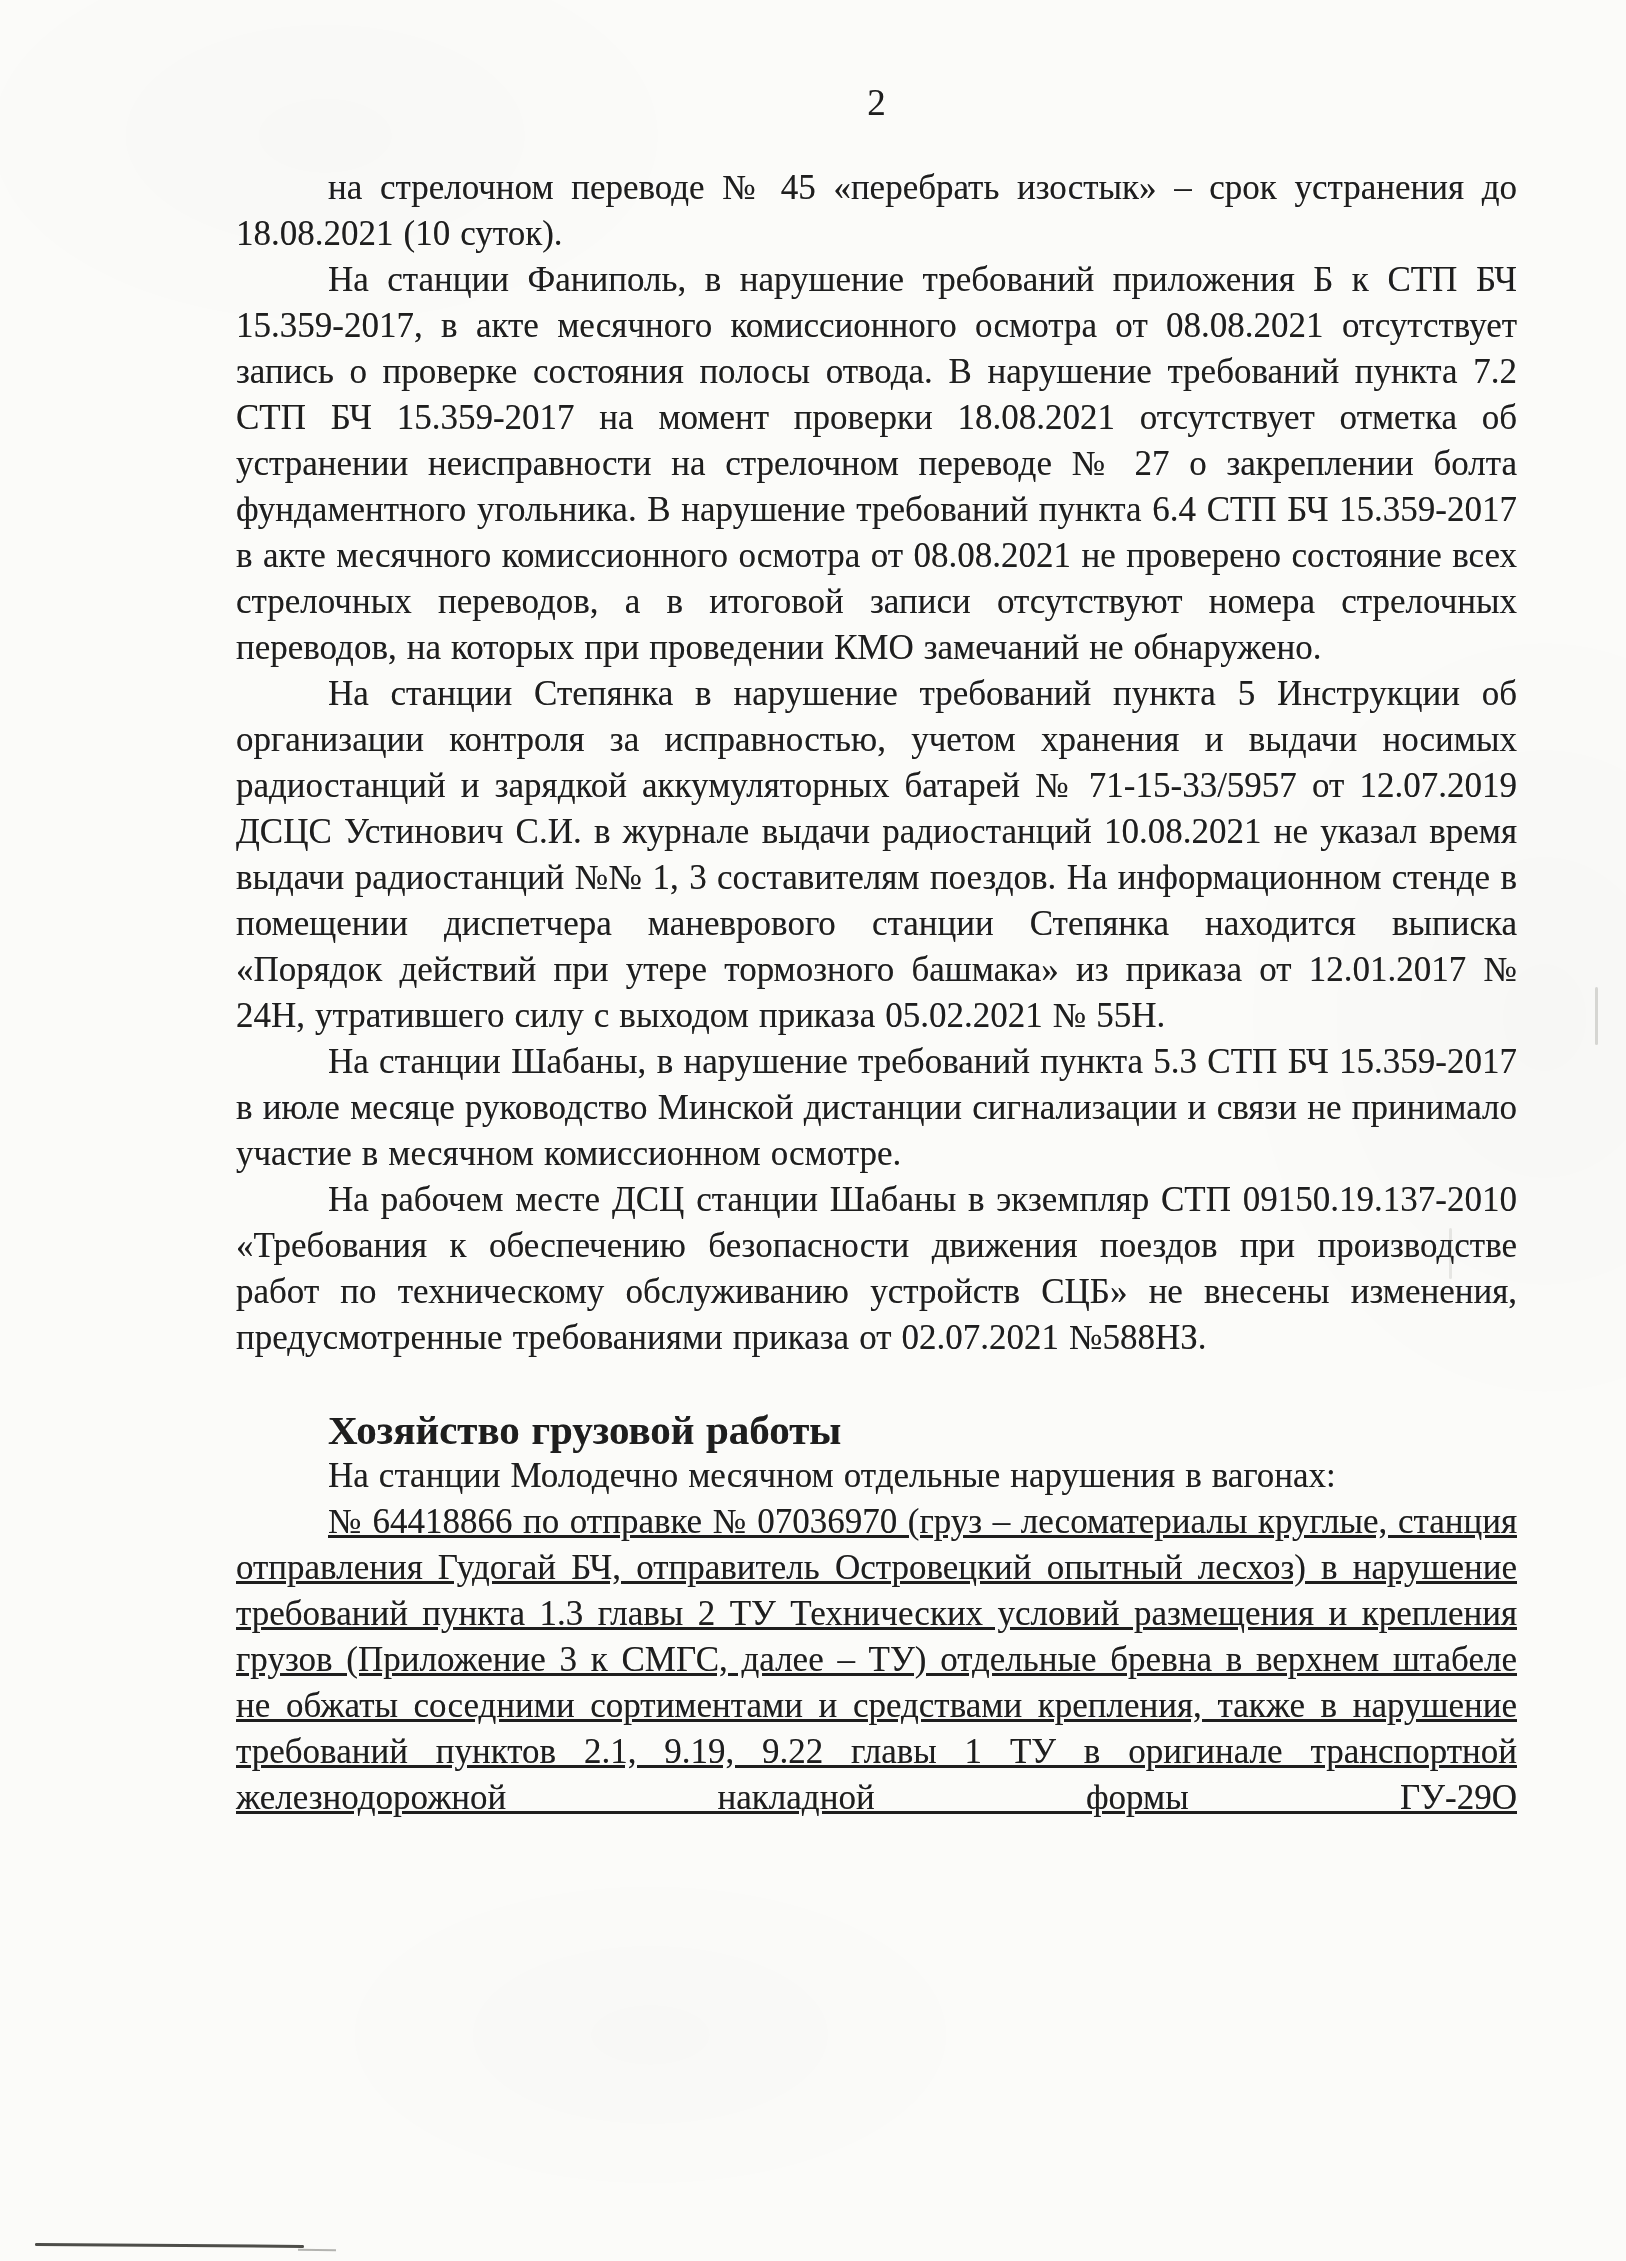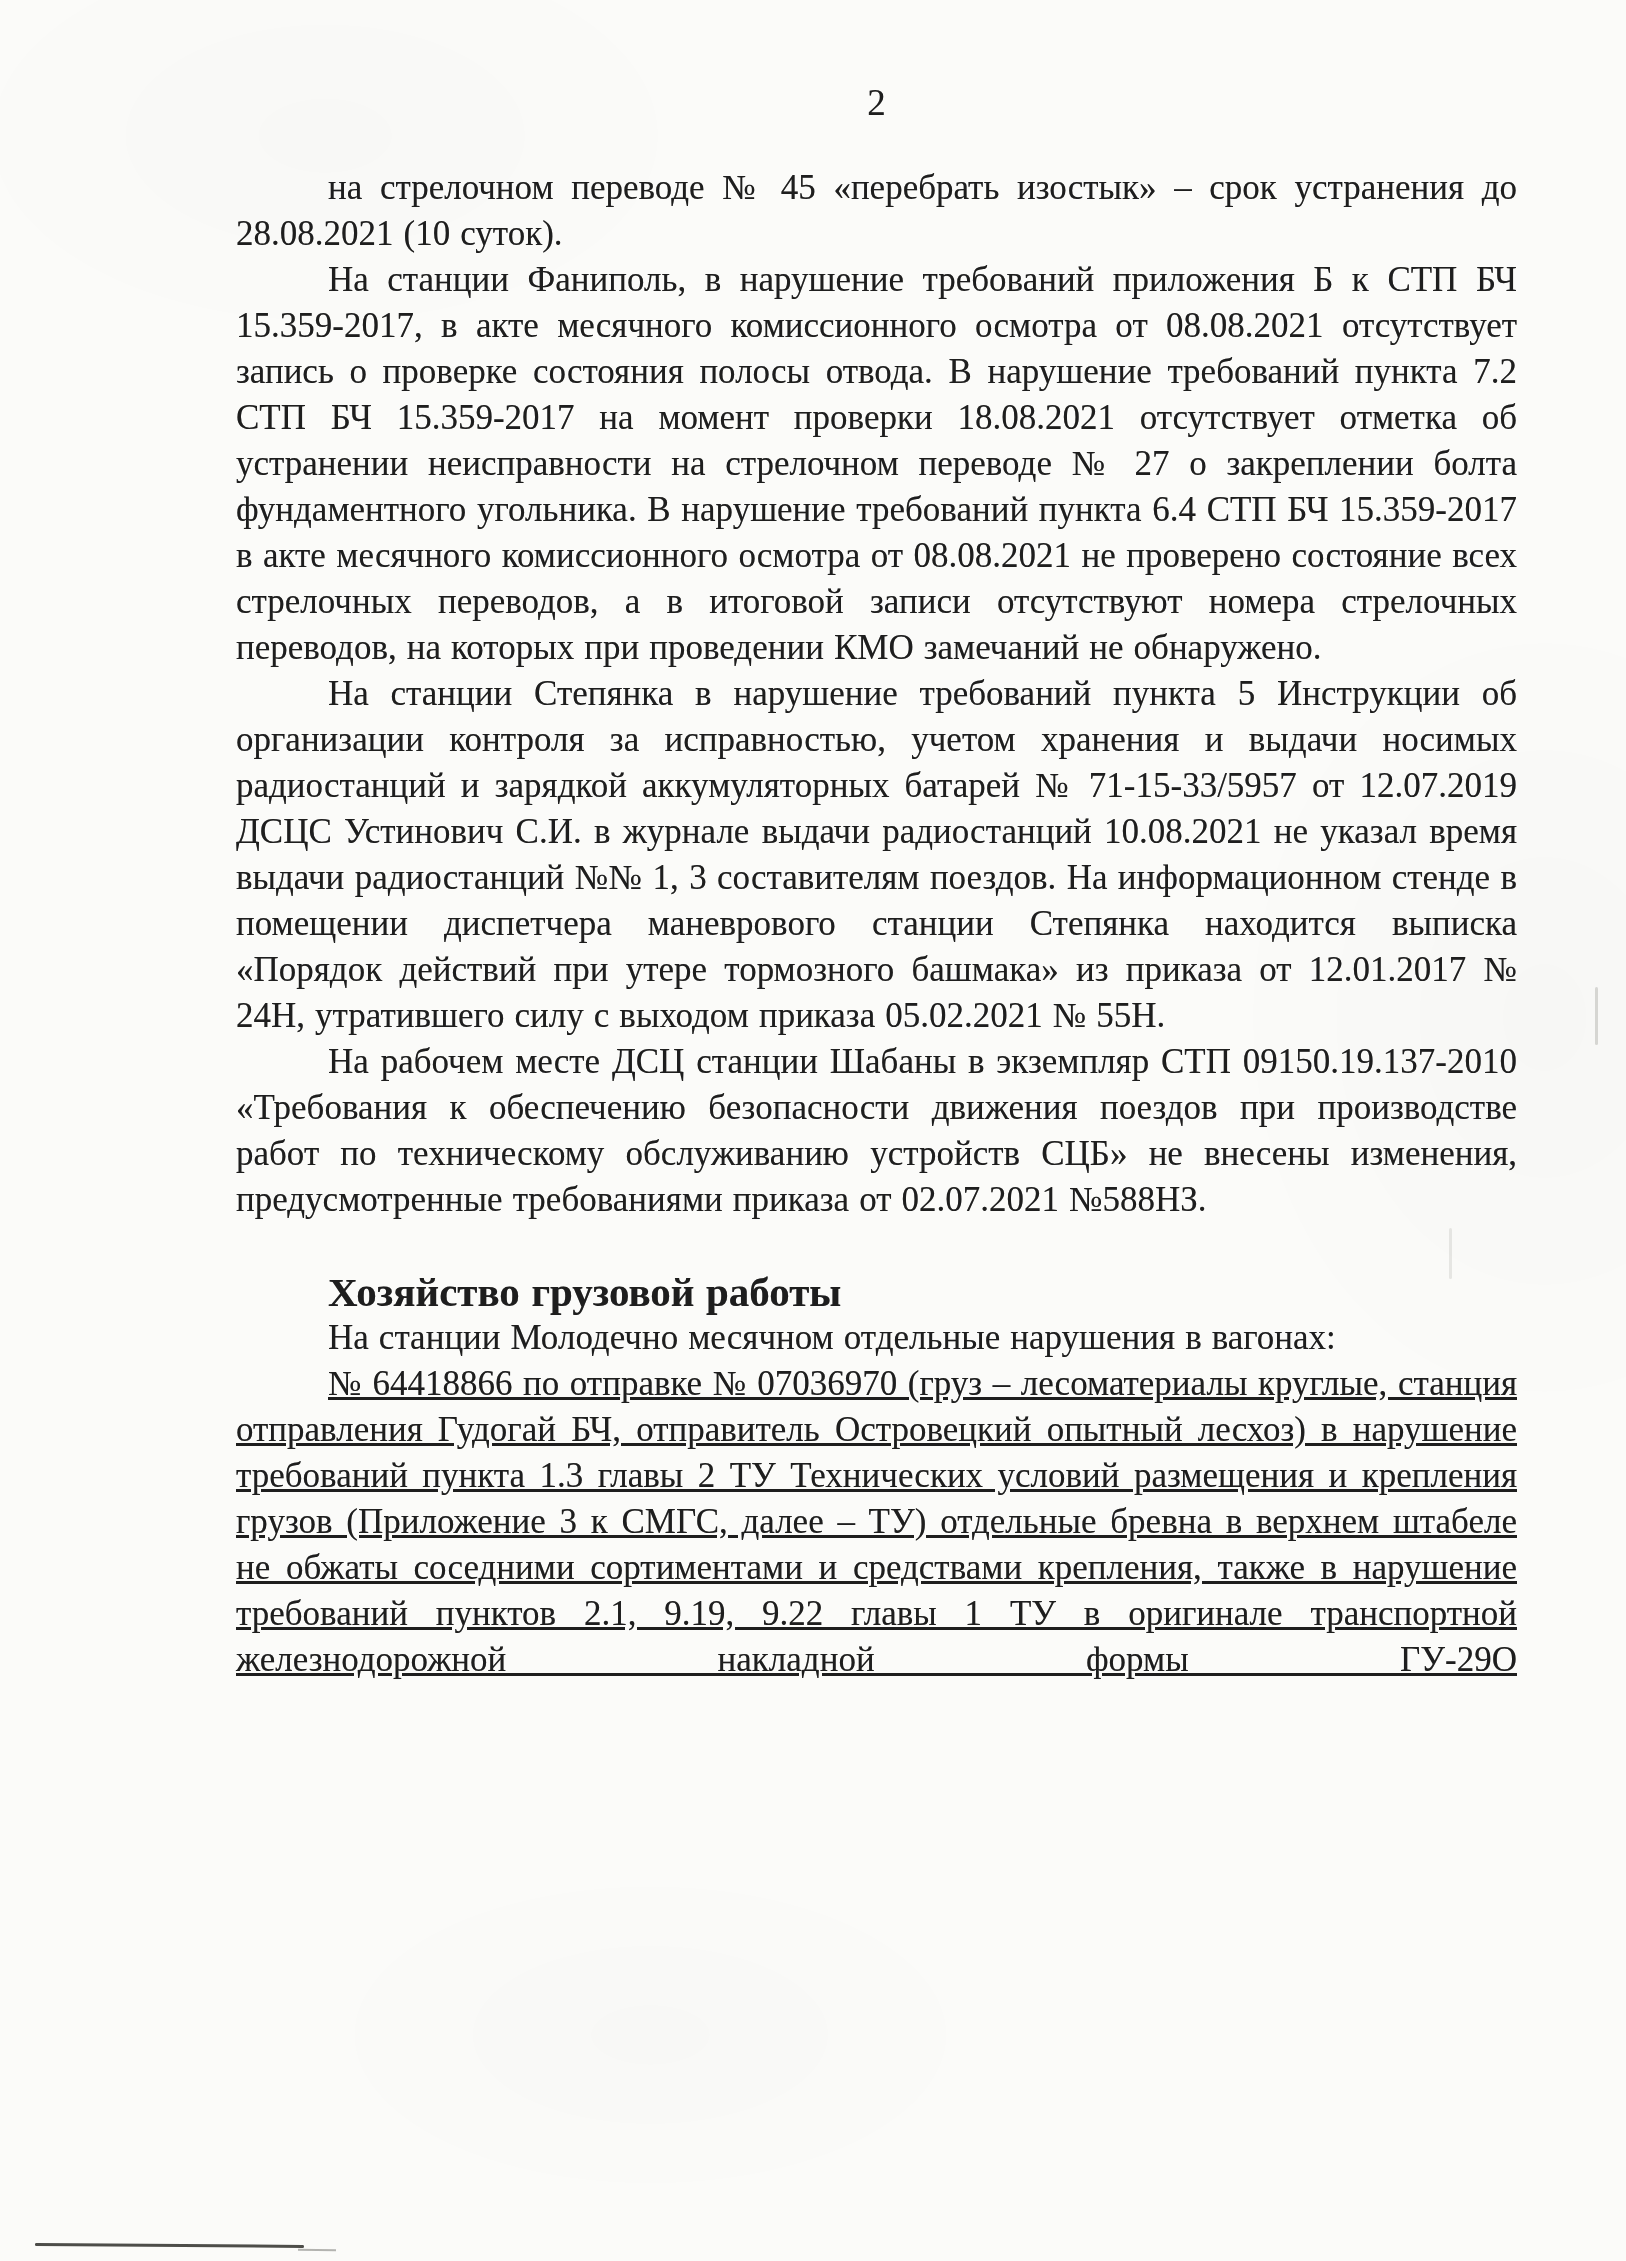--- a/index.html
+++ b/index.html
@@ -95,23 +95,24 @@
     background: rgba(140,140,132,0.18);
     border-radius: 1.9px;
   }
 </style>
 </head>
 <body>
 
 <div class="page-number">2</div>
 
 <div class="text-block">
-  <p class="para">на стрелочном переводе № 45 «перебрать изостык» – срок устранения до 28.08.2021 (10 суток).</p>
+  <p class="para">на стрелочном переводе № 45 «перебрать изостык» – срок устранения до 18.08.2021 (10 суток).</p>
   <p class="para">На станции Фаниполь, в нарушение требований приложения Б к СТП БЧ 15.359-2017, в акте месячного комиссионного осмотра от 08.08.2021 отсутствует запись о проверке состояния полосы отвода. В нарушение требований пункта 7.2 СТП БЧ 15.359-2017 на момент проверки 18.08.2021 отсутствует отметка об устранении неисправности на стрелочном переводе № 27 о закреплении болта фундаментного угольника. В нарушение требований пункта 6.4 СТП БЧ 15.359-2017 в акте месячного комиссионного осмотра от 08.08.2021 не проверено состояние всех стрелочных переводов, а в итоговой записи отсутствуют номера стрелочных переводов, на которых при проведении КМО замечаний не обнаружено.</p>
   <p class="para">На станции Степянка в нарушение требований пункта 5 Инструкции об организации контроля за исправностью, учетом хранения и выдачи носимых радиостанций и зарядкой аккумуляторных батарей № 71-15-33/5957 от 12.07.2019 ДСЦС Устинович С.И. в журнале выдачи радиостанций 10.08.2021 не указал время выдачи радиостанций №№ 1, 3 составителям поездов. На информационном стенде в помещении диспетчера маневрового  станции Степянка находится выписка «Порядок действий при утере тормозного башмака» из приказа от 12.01.2017 № 24Н, утратившего силу с выходом приказа 05.02.2021 № 55Н.</p>
+  <p class="para">На станции Шабаны, в нарушение требований пункта 5.3 СТП БЧ 15.359-2017 в июле месяце руководство Минской дистанции сигнализации и связи не принимало участие в месячном комиссионном осмотре.</p>
   <p class="para">На рабочем месте ДСЦ станции Шабаны в экземпляр СТП 09150.19.137-2010 «Требования к обеспечению безопасности движения поездов при производстве работ по техническому обслуживанию устройств СЦБ» не внесены изменения, предусмотренные требованиями приказа от 02.07.2021 №588НЗ.</p>
   <h2 class="section-heading">Хозяйство грузовой работы</h2>
   <p class="para">На станции Молодечно месячном отдельные нарушения в вагонах:</p>
   <p class="para stretch-last">№ 64418866 по отправке № 07036970 (груз – лесоматериалы круглые, станция отправления Гудогай БЧ, отправитель Островецкий опытный лесхоз) в нарушение требований пункта 1.3 главы 2 ТУ Технических условий размещения и крепления грузов (Приложение 3 к СМГС, далее – ТУ) отдельные бревна в верхнем штабеле не обжаты соседними сортиментами и средствами крепления, также в нарушение требований пунктов 2.1, 9.19, 9.22 главы 1 ТУ в оригинале транспортной железнодорожной накладной формы ГУ-29О</p>
 </div>
 
 <div class="artifact-line"></div>
 <div class="artifact-line-ext"></div>
 <div class="artifact-smudge"></div>
 <div class="artifact-smudge-2"></div>

